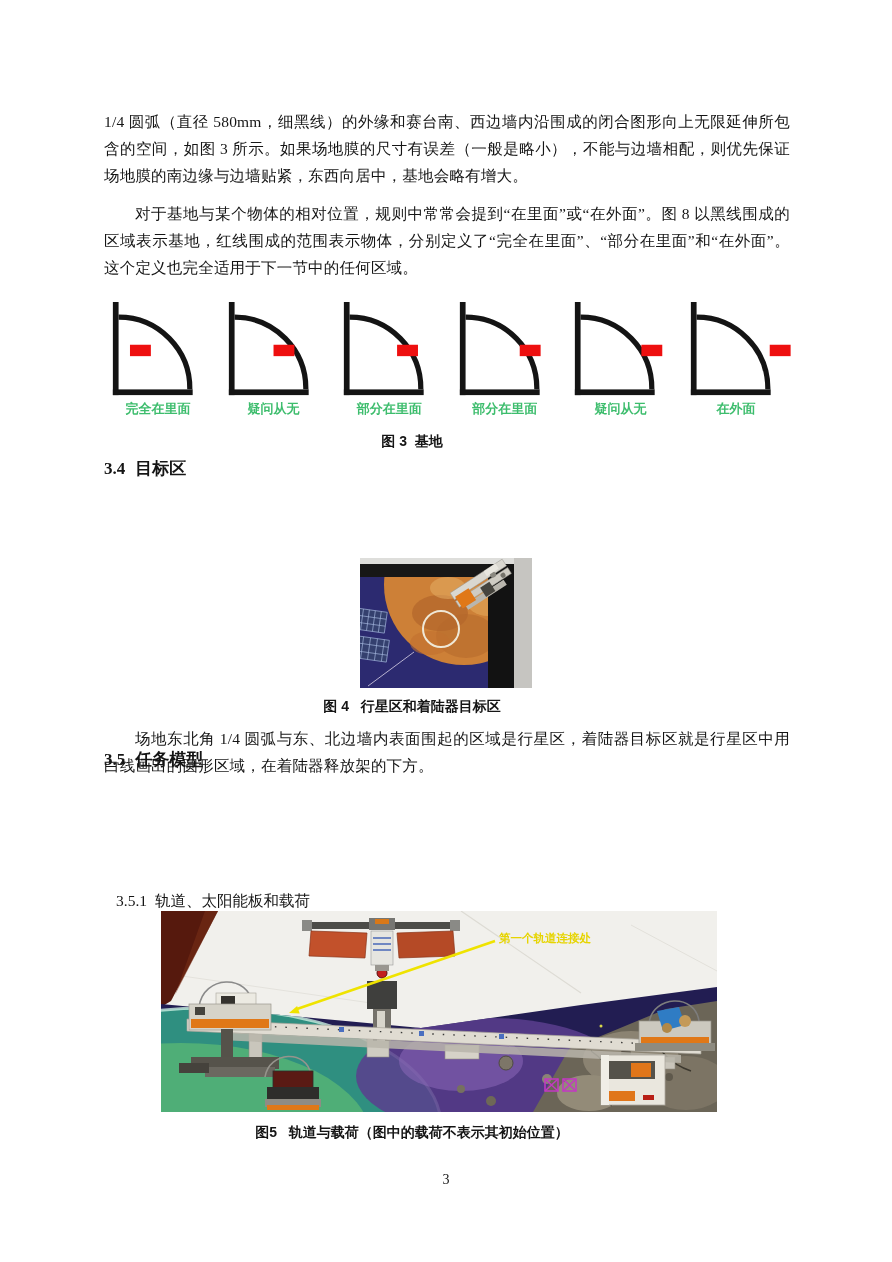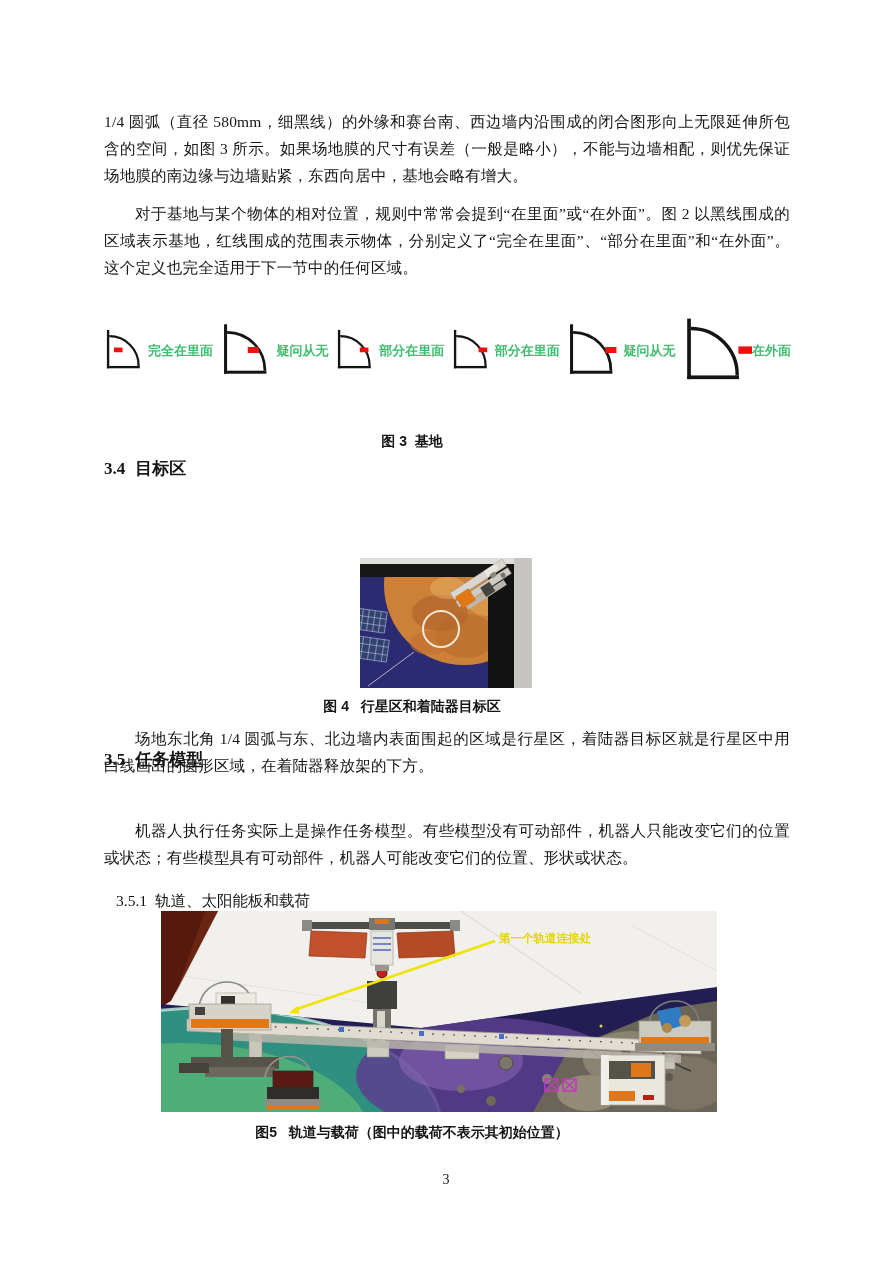--- a/index.html
+++ b/index.html
@@ -21,37 +21,37 @@
   .h3 .ht{margin-left:8px;}
   .h351{top:879px;}
   .caption{position:absolute;left:0;width:824px;text-align:center;font-size:14px;font-weight:bold;
            white-space:pre;font-family:"Liberation Sans","DejaVu Sans",sans-serif;}
   .cap3{top:433px;}
   .cap4{top:698px;}
   .cap5{top:1124px;}
   .pagenum{position:absolute;top:1172px;left:0;width:892px;text-align:center;font-size:14px;}
   
   .fig3-row{position:absolute;top:302px;left:103px;width:688px;display:flex;justify-content:space-between;}
-  .fig3-cell{width:110px;display:flex;flex-direction:row;align-items:center;justify-content:space-between;}
+  .fig3-cell{width:110px;display:flex;flex-direction:column;align-items:center;justify-content:space-between;}
   .fig3-cell svg{width:110px;height:95px;display:block;}
   .fig3-label{margin-top:3px;font-size:13px;font-weight:600;color:#3dbd6d;
               font-family:"Liberation Sans","DejaVu Sans",sans-serif;white-space:nowrap;}
   
   .fig4{position:absolute;top:558px;left:360px;width:172px;height:130px;}
   .fig4 svg{width:172px;height:130px;display:block;}
   .fig5{position:absolute;top:911px;left:161px;width:532px;height:201px;}
   .fig5 svg{width:556px;height:201px;display:block;}
 </style>
 </head>
 <body>
 
 <div class="page">
 
   <p class="body p1">1/4 圆弧（直径 580mm，细黑线）的外缘和赛台南、西边墙内沿围成的闭合图形向上无限延伸所包含的空间，如图 3 所示。如果场地膜的尺寸有误差（一般是略小），不能与边墙相配，则优先保证场地膜的南边缘与边墙贴紧，东西向居中，基地会略有增大。</p>
-  <p class="body p2 indent">对于基地与某个物体的相对位置，规则中常常会提到“在里面”或“在外面”。图 2 以黑线围成的区域表示基地，红线围成的范围表示物体，分别定义了“完全在里面”、“部分在里面”和“在外面”。这个定义也完全适用于下一节中的任何区域。</p>
+  <p class="body p2 indent">对于基地与某个物体的相对位置，规则中常常会提到“在里面”或“在外面”。图 8 以黑线围成的区域表示基地，红线围成的范围表示物体，分别定义了“完全在里面”、“部分在里面”和“在外面”。这个定义也完全适用于下一节中的任何区域。</p>
 
   <div class="fig3-row">
 
     <div class="fig3-cell">
       <svg viewBox="0 0 115 100">
         <rect x="10" y="0" width="6" height="98" fill="#141414"></rect>
         <rect x="10" y="92" width="84" height="6" fill="#141414"></rect>
         <path d="M 16 16 A 75 75 0 0 1 91 92" fill="none" stroke="#141414" stroke-width="5.5"></path>
         <rect x="28" y="45" width="22" height="12" fill="#ee0f0f"></rect>
       </svg>
@@ -157,21 +157,20 @@
       </g>
     </svg>
   </div>
 
   <div class="caption cap4">图 4   行星区和着陆器目标区</div>
 
   <p class="body p4 indent">场地东北角 1/4 圆弧与东、北边墙内表面围起的区域是行星区，着陆器目标区就是行星区中用白线画出的圆形区域，在着陆器释放架的下方。</p>
 
   <h2 class="h2 h35"><span>3.5</span><span class="ht">任务模型</span></h2>
 
-  <p class="body p5 indent">机器人执行任务实际上是操作任务模型。有些模型没有可动部件，机器人只能改变它们的位置或状态；有些模型具有可动部件，机器人可能改变它们的位置、形状或状态。</p>
 
   <h3 class="h3 h351"><span>3.5.1</span><span class="ht">轨道、太阳能板和载荷</span></h3>
 
   <div class="fig5">
     <svg viewBox="0 0 556 201">
 
       <rect x="0" y="0" width="556" height="201" fill="#f1f0ec"></rect>
       <path d="M 300 0 L 420 82" stroke="#dddbd4" stroke-width="1.2"></path>
       <path d="M 470 14 L 556 60" stroke="#e2e0da" stroke-width="1"></path>
       <path d="M 0 62 L 210 92" stroke="#e4e2dc" stroke-width="1"></path>

